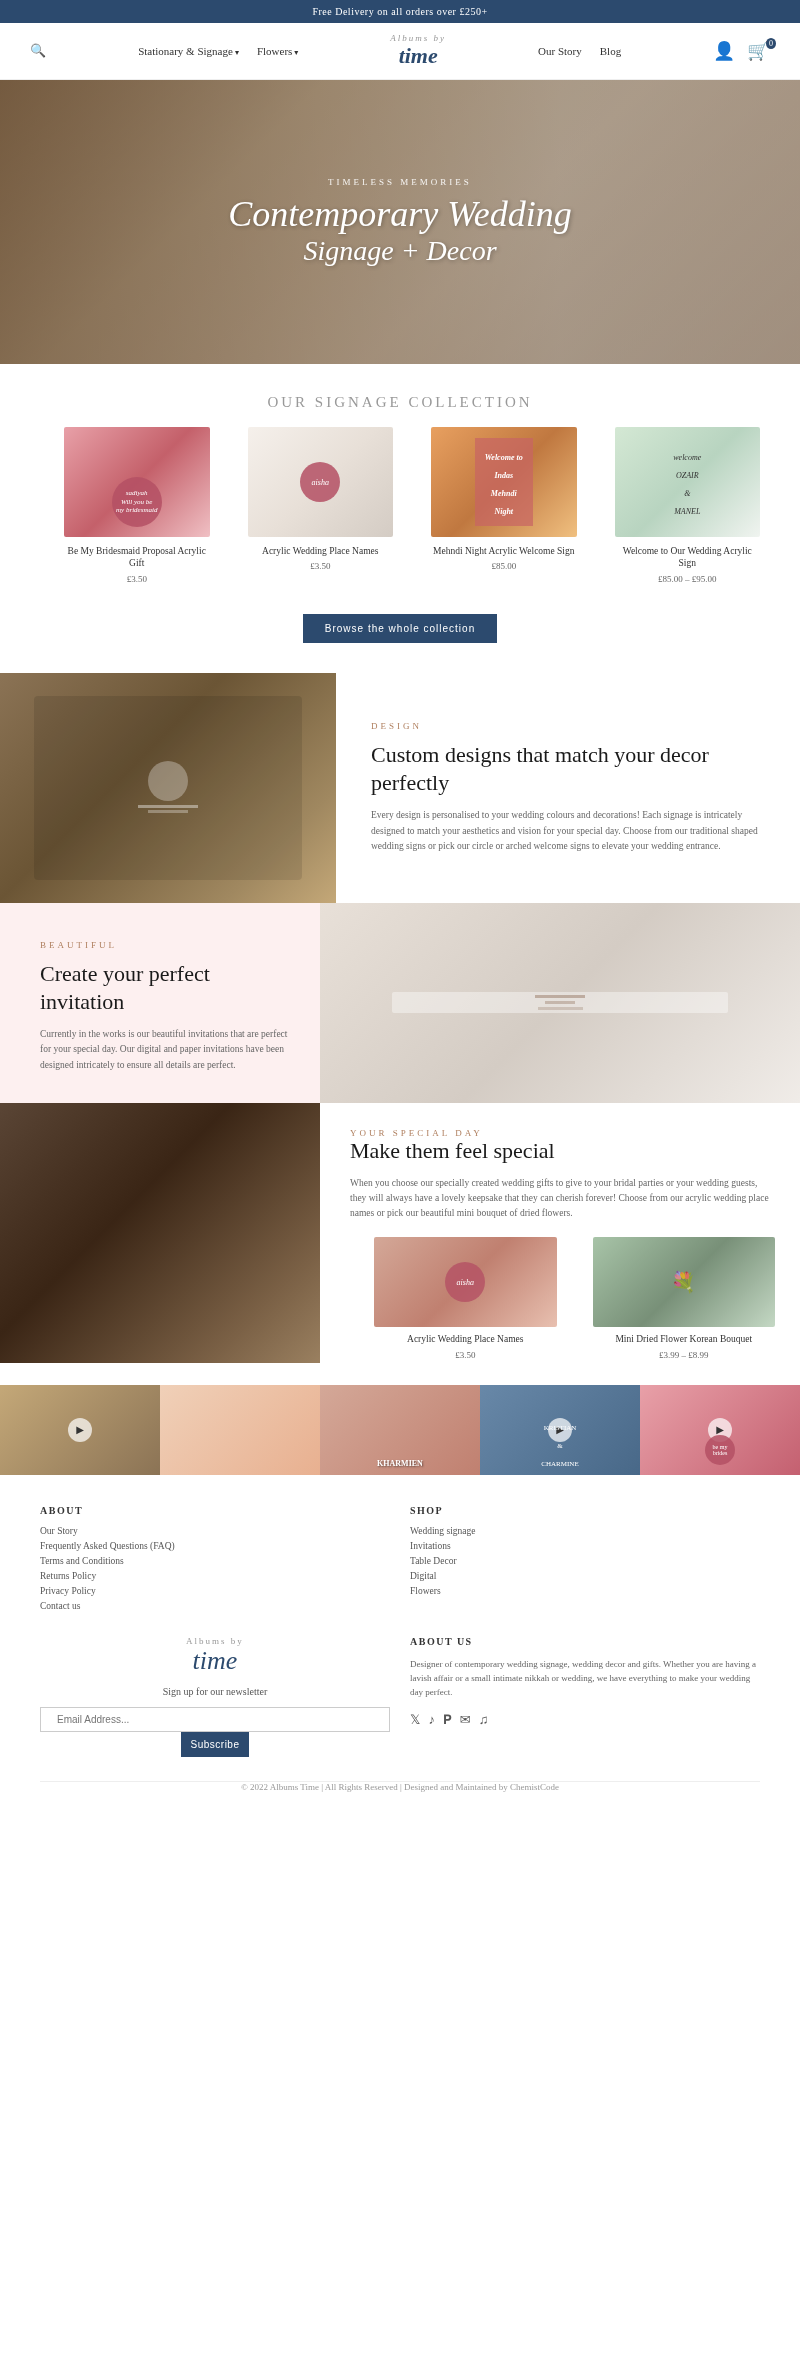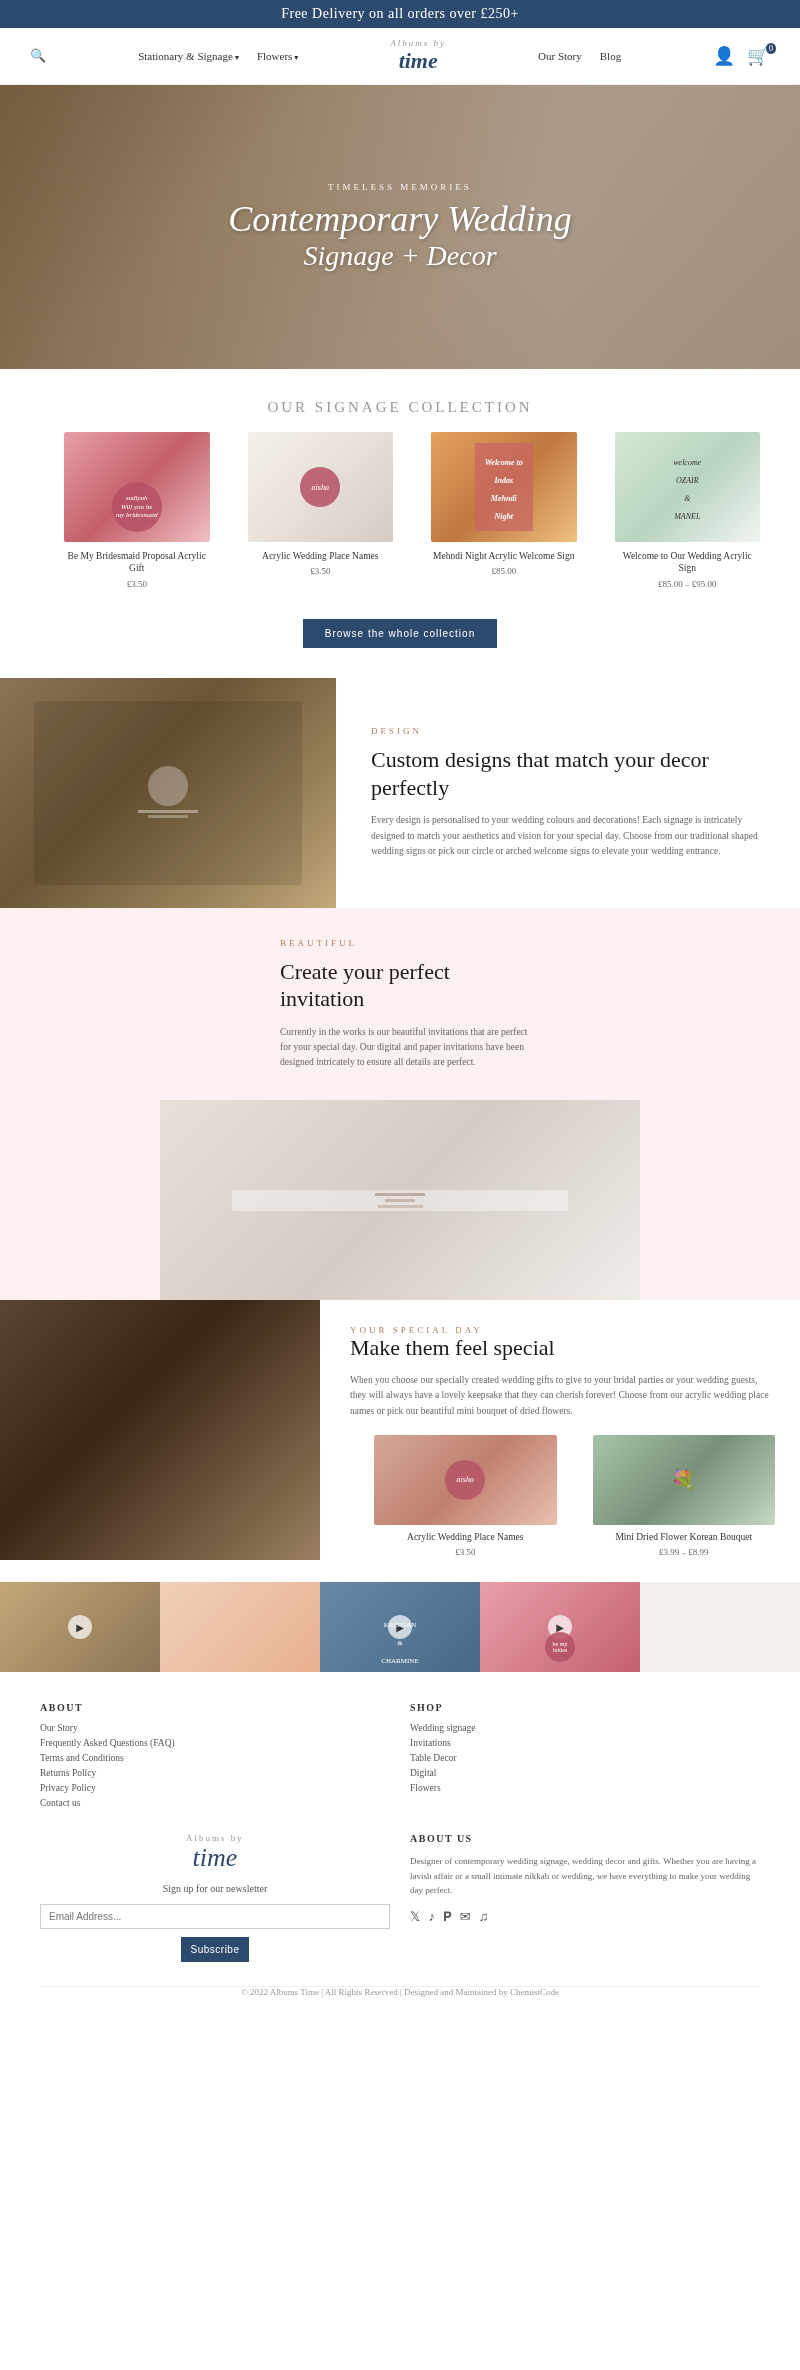--- a/index.html
+++ b/index.html
@@ -4,21 +4,21 @@
   <style>
     * { margin: 0; padding: 0; box-sizing: border-box; }
     body { font-family: 'Georgia', serif; background: #fff; width: 800px; }
 
     
     .top-banner {
       background: #2c4a6e;
       color: #fff;
       text-align: center;
       padding: 6px 10px;
-      font-size: 14px;
+      font-size: 10px;
       letter-spacing: 0.5px;
     }
 
     
     .nav {
       display: flex;
       align-items: center;
       justify-content: space-between;
       padding: 10px 30px;
       background: #fff;
@@ -146,23 +146,22 @@
     }
     .design-body {
       font-size: 9.5px;
       color: #666;
       line-height: 1.6;
     }
 
     
     .section-invitation {
       display: flex;
-      align-items: center;
+      align-items: flex-end;
       background: #fdf0f0;
-      flex-direction: column;
     }
     .invitation-text {
       width: 40%;
       padding: 30px 25px 30px 40px;
       display: flex;
       flex-direction: column;
       justify-content: center;
     }
     .invitation-img-block {
       width: 60%;
@@ -282,23 +281,22 @@
       margin-bottom: 10px;
     }
     .footer-newsletter-label {
       font-size: 10px;
       color: #555;
       margin-bottom: 10px;
     }
     .footer-email-input {
       width: 100%;
       border: 1px solid #ccc;
-      padding: 6px 8px;
-      font-size: 10px;
-      margin-bottom: 8px;
+      padding: 6px 16px;
+      font-size: 10px;
       outline: none;
     }
     .footer-subscribe-btn {
       background: #2c4a6e;
       color: #fff;
       border: none;
       padding: 7px 10px;
       font-size: 10px;
       cursor: pointer;
       letter-spacing: 0.5px;
@@ -515,20 +513,25 @@
     </div>
   </div>
 </section>
 
 <div class="video-row">
   <div class="video-thumb video-thumb-1">
     <div class="play-btn">▶</div>
   </div>
   <div class="video-thumb video-thumb-2">
   </div>
+  <div class="video-thumb video-thumb-3">
+    <div style="position:absolute;bottom:5px;left:5px;right:5px;text-align:center;">
+      <span style="color:#fff;font-size:8px;font-weight:bold;text-shadow:1px 1px 2px rgba(0,0,0,0.5);">KHARMIEN</span>
+    </div>
+  </div>
   <div class="video-thumb video-thumb-4">
     <div class="play-btn">▶</div>
     <div style="position:absolute;bottom:5px;left:5px;right:5px;text-align:center;">
       <span style="color:#fff;font-size:7px;">KRISTIAN<br>&amp;<br>CHARMINE</span>
     </div>
   </div>
   <div class="video-thumb video-thumb-5">
     <div class="play-btn">▶</div>
     <div style="position:absolute;bottom:10px;left:0;right:0;text-align:center;">
       <div style="background:rgba(180,80,100,0.85);border-radius:50%;width:30px;height:30px;margin:0 auto;display:flex;align-items:center;justify-content:center;">

